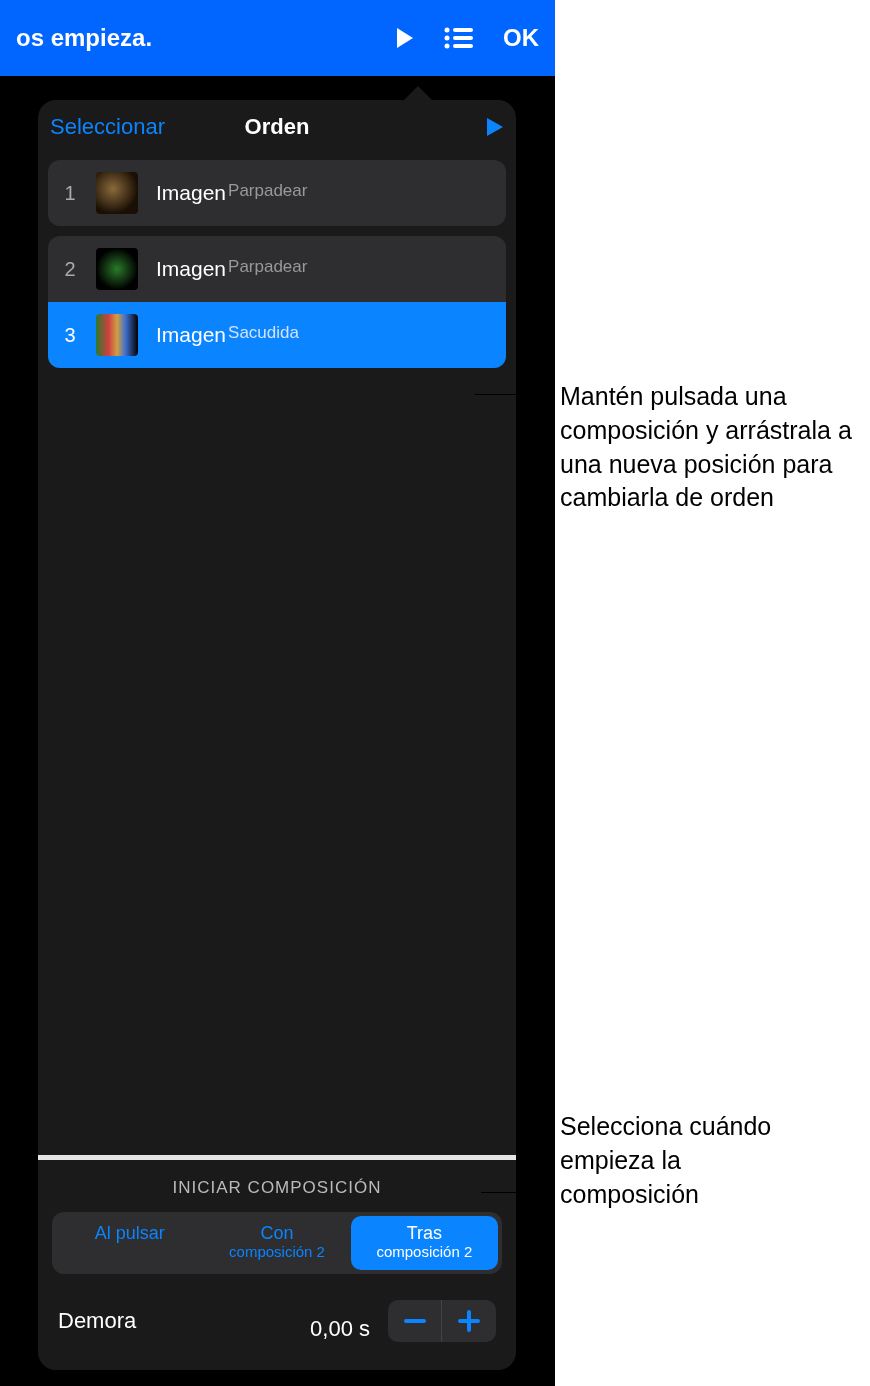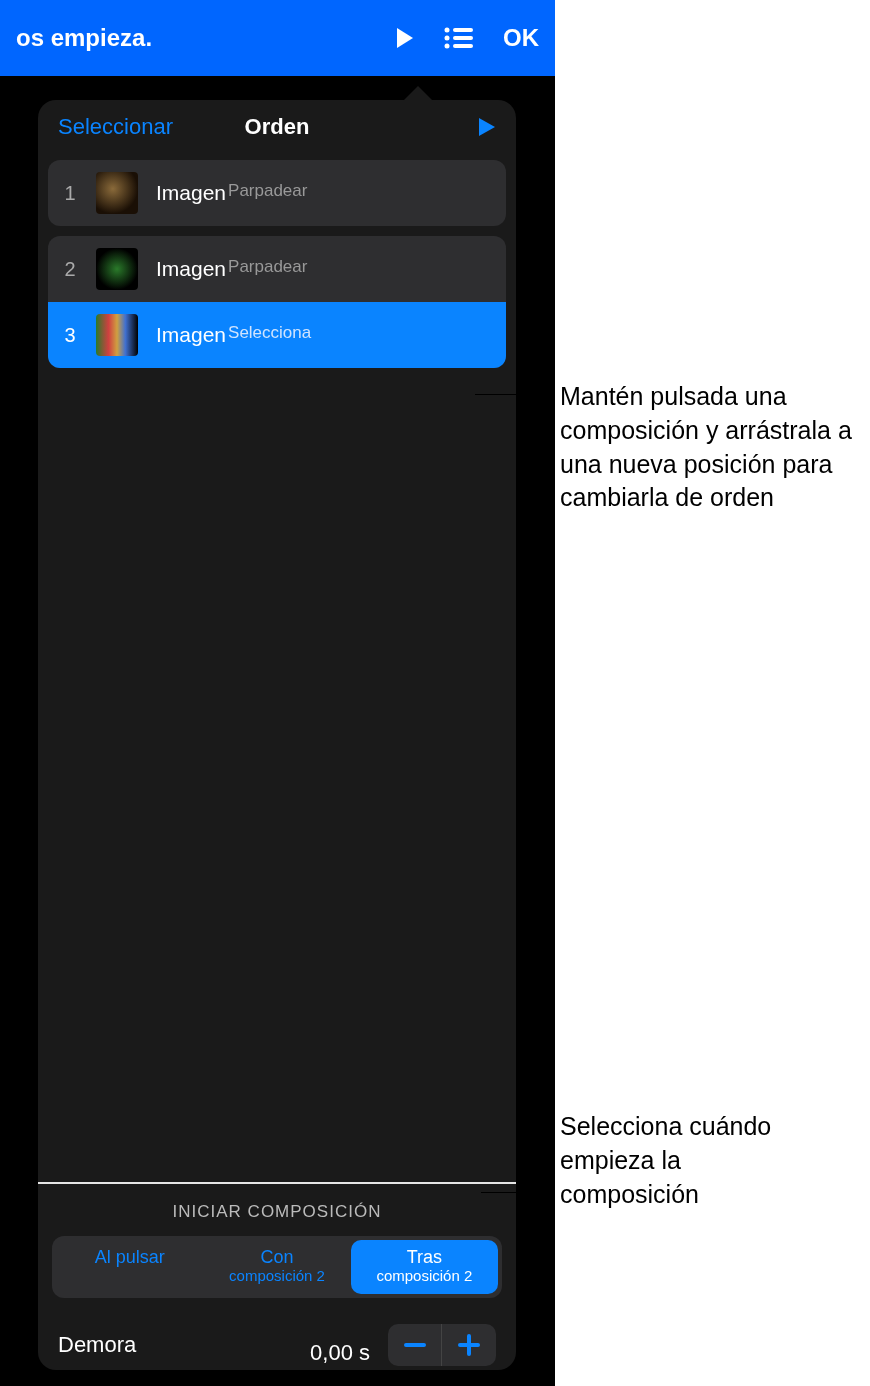--- a/index.html
+++ b/index.html
@@ -64,21 +64,21 @@
       width: 0;
       height: 0;
       border-left: 16px solid transparent;
       border-right: 16px solid transparent;
       border-bottom: 16px solid #1a1a1a;
     }
     .popover-header {
       display: flex;
       align-items: center;
       justify-content: space-between;
-      padding: 14px 20px;
+      padding: 14px 12px;
       position: relative;
     }
     .header-select {
       color: #0a84ff;
       font-size: 22px;
     }
     .header-title {
       color: #fff;
       font-size: 22px;
       font-weight: 600;
@@ -131,22 +131,22 @@
       flex-shrink: 0;
     }
     .thumb.t1 { background: radial-gradient(circle at 40% 40%, #8a6a3a, #1a0f05 70%); }
     .thumb.t2 { background: radial-gradient(circle at 50% 50%, #2a7a2a, #000 70%); }
     .thumb.t3 { background: linear-gradient(90deg, #2a7a2a 0%, #d04040 30%, #d0a040 50%, #4070d0 70%, #000 100%); }
     .build-text { display: flex; flex-direction: row; gap: 2px; }
     .build-name { color: #fff; font-size: 21px; }
     .build-effect { color: #999; font-size: 17px; }
     .build-sub.selected .build-effect { color: #d0e4ff; }
     .popover-footer {
-      border-top: 2px solid #e5e5e5;
-      padding: 18px 14px 2px;
+      border-top: 5px solid #e5e5e5;
+      padding: 18px 14px 26px;
     }
     .footer-title {
       color: #bbb;
       font-size: 17px;
       letter-spacing: 1px;
       text-align: center;
       margin-bottom: 14px;
     }
     .segmented {
       display: flex;
@@ -267,21 +267,21 @@
           <div class="build-text">
             <span class="build-name">Imagen</span>
             <span class="build-effect">Parpadear</span>
           </div>
         </div>
         <div class="build-sub selected">
           <span class="build-num">3</span>
           <div class="thumb t3"></div>
           <div class="build-text">
             <span class="build-name">Imagen</span>
-            <span class="build-effect">Selecciona</span>
+            <span class="build-effect">Sacudida</span>
           </div>
         </div>
       </div>
     </div>
 
     <div class="popover-footer">
       <div class="footer-title">INICIAR COMPOSICIÓN</div>
       <div class="segmented">
         <div class="seg-btn">
           <div class="seg-main">Al pulsar</div>

